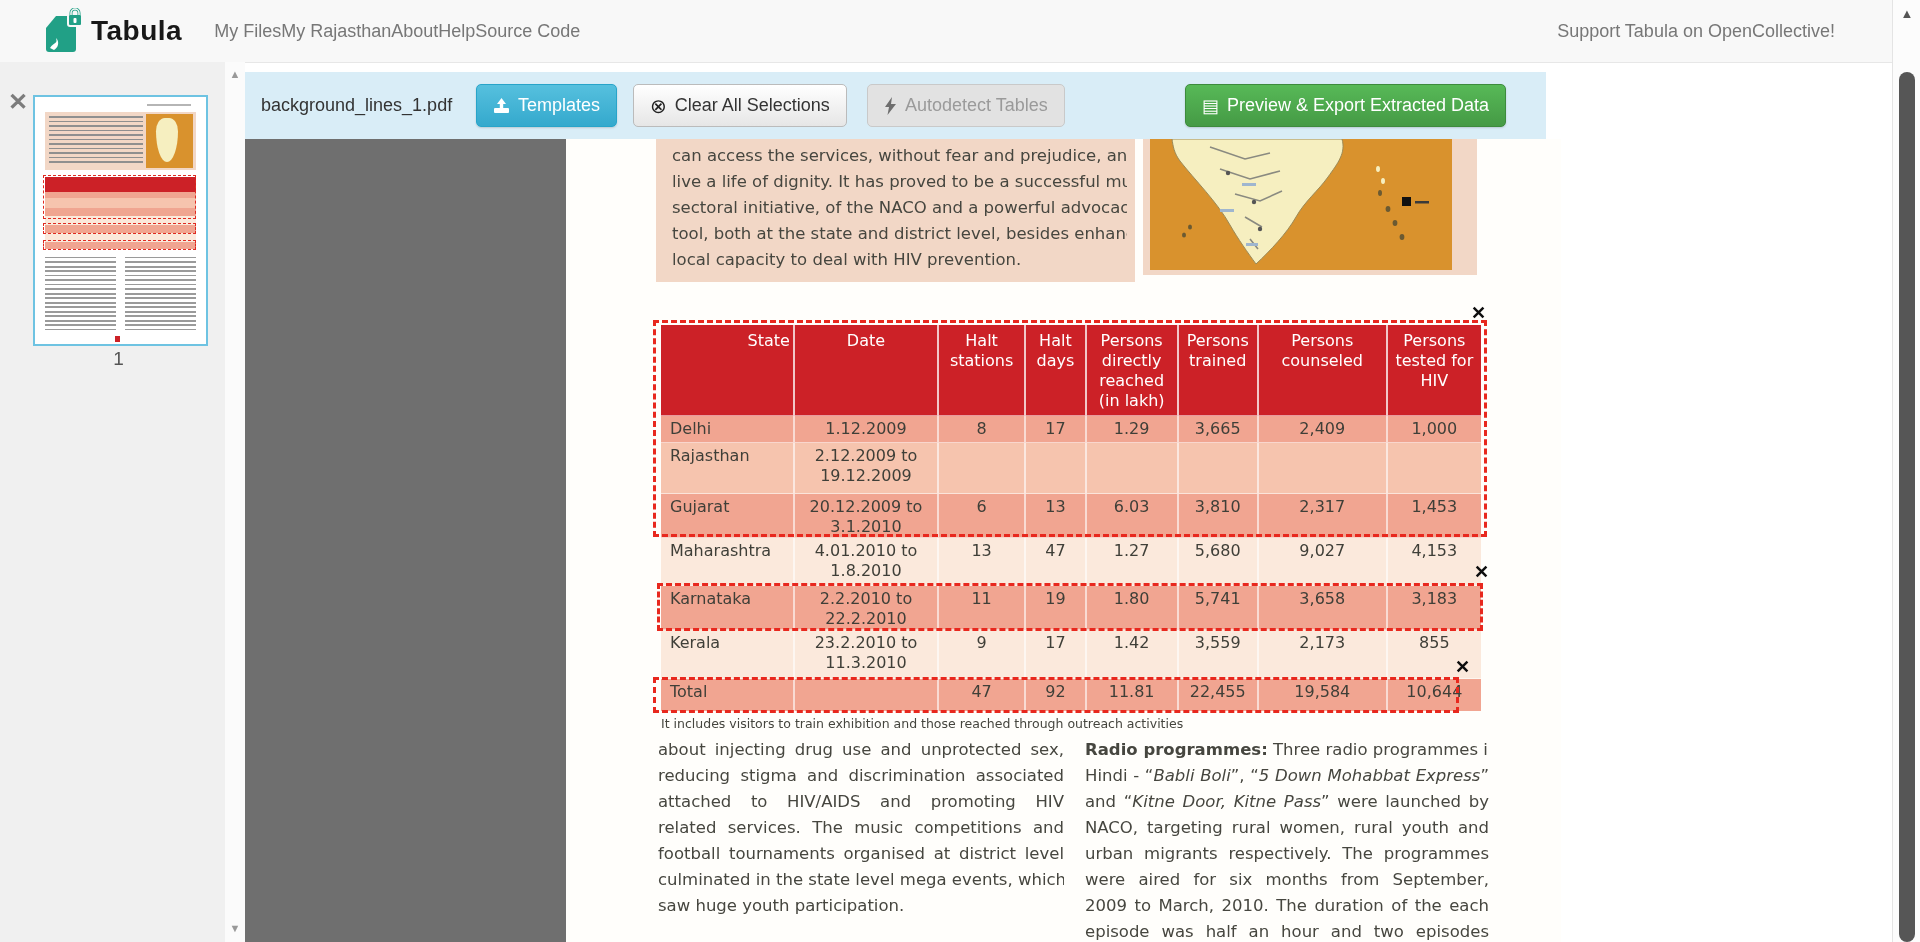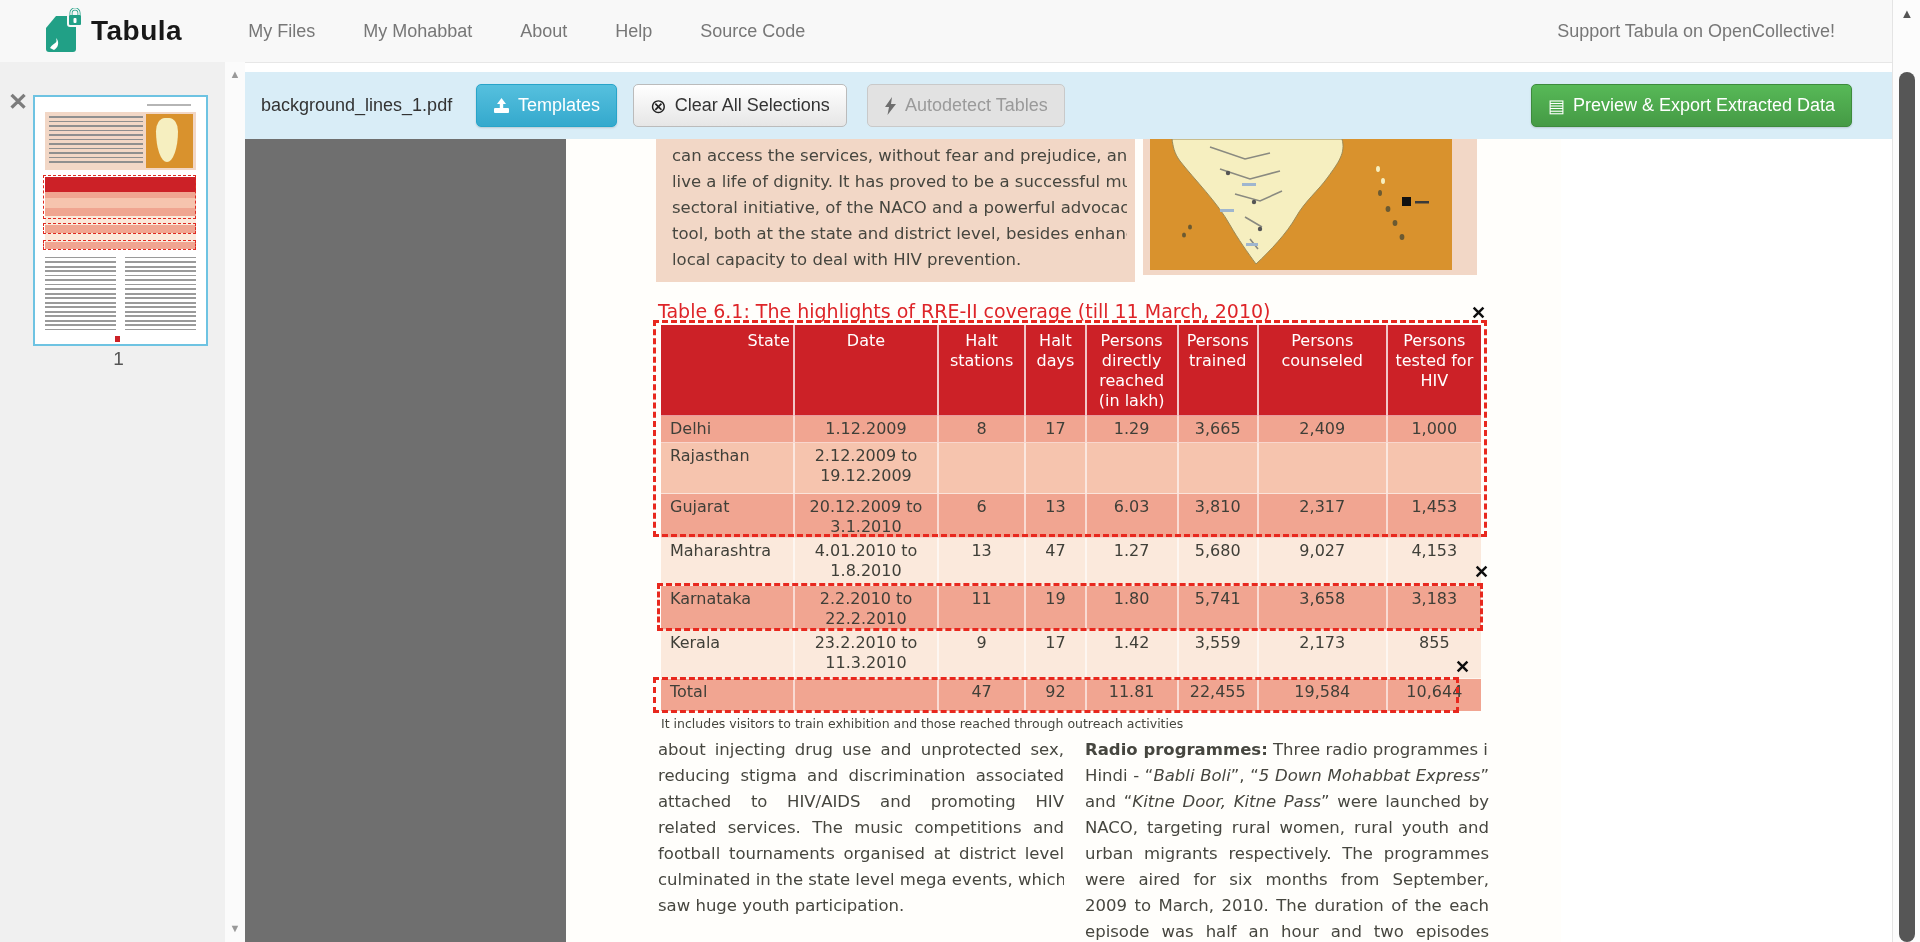--- a/index.html
+++ b/index.html
@@ -4,21 +4,21 @@
 <style>
   html,body{margin:0;padding:0;background:#fff;}
   .app{position:relative;width:1920px;height:942px;overflow:hidden;
        font-family:"Liberation Sans",sans-serif;-webkit-font-smoothing:antialiased;}
 
   
   .navbar{position:absolute;left:0;top:0;width:1892px;height:62px;background:#f8f8f8;
           border-bottom:1px solid #e7e7e7;display:flex;align-items:center;}
   .brand-wrap{display:flex;align-items:center;margin-left:44px;cursor:pointer;}
   .brand{font-size:28px;font-weight:bold;color:#181818;margin-left:7px;letter-spacing:.5px;}
-  .nav-items{display:flex;align-items:center;margin-left:66px;gap:48px;text-align:center;}
+  .nav-items{display:flex;align-items:center;margin-left:32px;text-align:center;}
   .nav-item{font-size:18px;color:#777;cursor:pointer;}
   .support-link{position:absolute;right:57px;top:0;height:62px;display:flex;align-items:center;
                 font-size:18px;color:#777;cursor:pointer;}
 
   
   .sidebar{position:absolute;left:0;top:62px;width:225px;height:880px;background:#f0f0f0;}
   .thumb-close{position:absolute;left:8px;top:26px;font-size:24px;font-weight:bold;color:#7c7c7c;cursor:pointer;}
   .thumbnail{position:absolute;left:33px;top:33px;width:171px;height:247px;background:#fff;
              border:2px solid #6ec3e2;cursor:pointer;}
   .mini-topline{position:absolute;left:112px;top:7px;width:44px;height:2px;background:#b5b5b5;}
@@ -38,21 +38,21 @@
   .mini-col{position:absolute;top:160px;width:71px;height:76px;
       background:repeating-linear-gradient(#9a9a9a 0 1.5px,transparent 1.5px 4.5px);}
   .mini-col.l{left:10px;} .mini-col.r{left:90px;}
   .mini-reddot{position:absolute;left:80px;top:239px;width:5px;height:6px;background:#cc2127;}
   .page-number{position:absolute;left:33px;top:286px;width:171px;text-align:center;
                font-size:19px;color:#555;}
   .side-scroll{position:absolute;left:225px;top:62px;width:20px;height:880px;background:#fbfbfb;}
   .scroll-arrow{position:absolute;left:0;width:20px;text-align:center;font-size:11px;color:#999;cursor:pointer;}
 
   
-  .toolbar{position:absolute;left:245px;top:72px;width:1647px;height:67px;background:#d9edf7;}
+  .toolbar{position:absolute;left:245px;top:72px;width:1301px;height:67px;background:#d9edf7;}
   .filename{position:absolute;left:16px;top:0;height:67px;display:flex;align-items:center;
             font-size:18px;color:#333;}
   .btn{position:absolute;top:12px;height:43px;display:inline-flex;align-items:center;gap:8px;
        padding:0 16px;border-radius:5px;font-size:18px;cursor:pointer;box-sizing:border-box;white-space:nowrap;}
   .btn-info{left:231px;background:linear-gradient(#56c0de,#34a9cd);border:1px solid #28a4c9;color:#fff;
             box-shadow:0 1px 2px rgba(0,0,0,.15);}
   .btn-default{left:388px;background:linear-gradient(#ffffff,#e6e6e6);border:1px solid #bbb;color:#333;}
   .btn-disabled{left:622px;background:#e2e2e2;border:1px solid #c9c9c9;color:#9a9a9a;cursor:default;}
   .btn-success{right:40px;background:linear-gradient(#57b957,#459a45);border:1px solid #3d8b3d;color:#fff;
                box-shadow:0 1px 2px rgba(0,0,0,.15);}
@@ -128,21 +128,21 @@
           <rect x="24" y="6" width="14" height="12" rx="2" fill="#21a086" stroke="#f8f8f8" stroke-width="2"></rect>
           <path d="M27 7 v-2 a4 4 0 0 1 8 0 v2" fill="none" stroke="#21a086" stroke-width="3"></path>
           <path d="M27 7 v-2 a4 4 0 0 1 8 0 v2" fill="none" stroke="#f8f8f8" stroke-width="1.5"></path>
           <rect x="29.5" y="10" width="3" height="5" rx="1" fill="#fff"></rect>
         </svg>
       </span>
       <span class="brand">Tabula</span>
     </div>
     <nav class="nav-items">
       <span class="nav-item">My Files</span>
-      <span class="nav-item">My Mohabbat</span>
+      <span class="nav-item">My Rajasthan</span>
       <span class="nav-item">About</span>
       <span class="nav-item">Help</span>
       <span class="nav-item">Source Code</span>
     </nav>
     <span class="support-link">Support Tabula on OpenCollective!</span>
   </header>
 
   <aside class="sidebar">
     <span class="thumb-close">✕</span>
     <div class="thumbnail">
@@ -237,21 +237,20 @@
           <ellipse cx="238" cy="70" rx="2.4" ry="3" fill="#6b5a32"></ellipse>
           <ellipse cx="245" cy="84" rx="2.4" ry="3" fill="#6b5a32"></ellipse>
           <ellipse cx="252" cy="98" rx="2.4" ry="3" fill="#6b5a32"></ellipse>
           <ellipse cx="40 " cy="88" rx="2" ry="2.6" fill="#6b5a32"></ellipse>
           <ellipse cx="34" cy="96" rx="2" ry="2.6" fill="#6b5a32"></ellipse>
           <rect x="252" y="58" width="9" height="9" fill="#111"></rect>
           <rect x="265" y="62" width="14" height="2.5" fill="#3a3a3a"></rect>
         </svg>
       </div>
 
-      <div class="pdf-table-title">Table 6.1: The highlights of RRE-II coverage (till 11 March, 2010)</div>
 
       <table class="pdf-table">
         <colgroup>
           <col style="width:16.2%">
             <col style="width:17.6%">
             <col style="width:10.6%">
             <col style="width:7.4%">
           <col style="width:11.2%">
             <col style="width:9.8%">
             <col style="width:15.7%">

